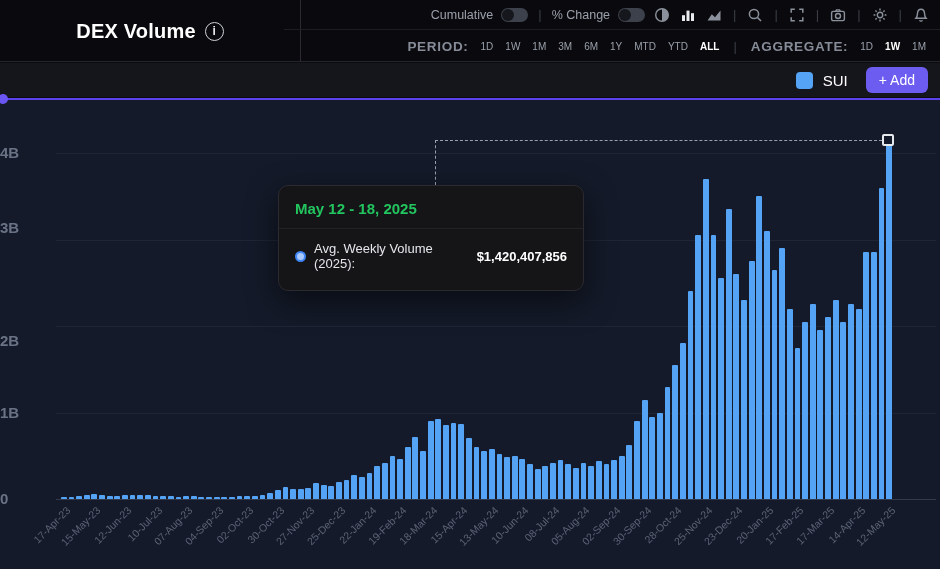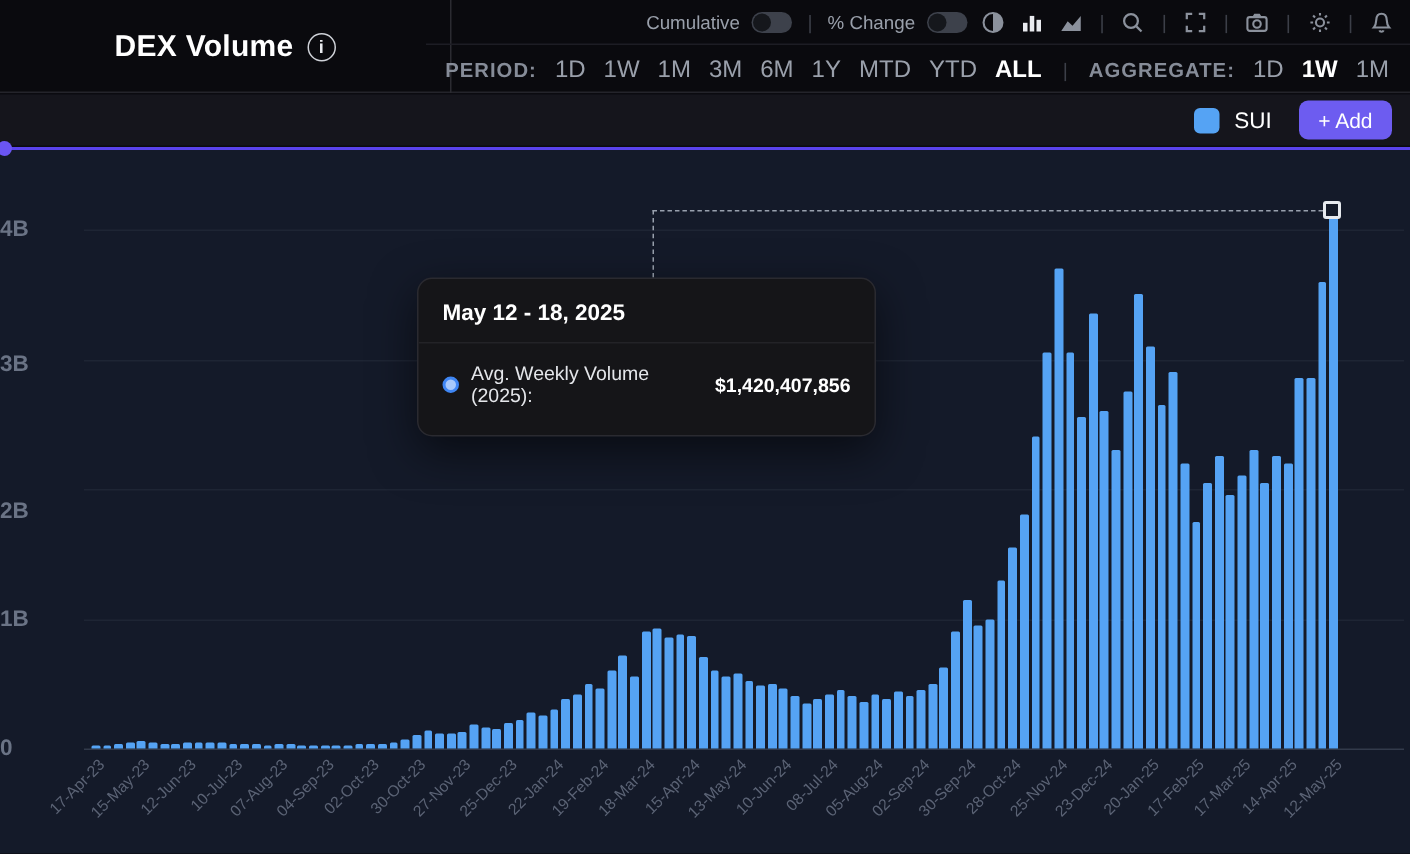--- a/index.html
+++ b/index.html
@@ -19,21 +19,21 @@
   .hrow2{position:absolute;left:284px;right:0;top:31px;height:31px;display:flex;align-items:center;
     justify-content:flex-end;gap:12px;padding-right:14px}
   .tlbl{color:#9aa0ab;font-size:12.5px}
   .toggle{width:27px;height:14px;border-radius:8px;background:#3d414b;position:relative;cursor:pointer;flex:0 0 auto}
   .toggle::after{content:"";position:absolute;left:1px;top:1px;width:12px;height:12px;border-radius:50%;background:#15171c}
   .vsep{color:#3c3f48;font-size:13px;padding:0 2px}
   .icon{width:18px;height:18px;display:flex;align-items:center;justify-content:center;cursor:pointer}
   .icon svg{display:block}
   .seclabel{color:#868c98;font-size:13.5px;font-weight:700;letter-spacing:.7px}
   .optwrap{display:flex;align-items:center;gap:12px}
-  .opt{color:#9aa0ab;font-size:16px;cursor:pointer}
+  .opt{color:#9aa0ab;font-size:10px;cursor:pointer}
   .opt.sel{color:#fff;font-weight:700}
 
   
   .legendbar{position:absolute;top:63px;left:0;width:940px;height:34px;background:#15151c;
     display:flex;align-items:center;justify-content:flex-end;gap:10px;padding-right:12px}
   .chip{width:17px;height:17px;border-radius:4px;background:var(--bar);cursor:pointer}
   .legname{color:#fff;font-size:15px;margin-right:8px}
   .addbtn{background:var(--accent);color:#fff;font-size:14px;border:none;border-radius:6px;
     padding:5px 13px;cursor:pointer;font-family:inherit}
 
@@ -52,21 +52,21 @@
 
   
   .cross-h{position:absolute;top:40px;left:435px;width:452px;border-top:1px dashed #98a0ad;z-index:2}
   .cross-v{position:absolute;top:40px;left:435px;height:45px;border-left:1px dashed #98a0ad;z-index:2}
   .marker{position:absolute;top:34px;left:882px;width:12px;height:12px;background:#141a29;
     border:2px solid #e6e9ee;border-radius:2px;z-index:2}
 
   
   .tooltip{position:absolute;left:278px;top:85px;width:306px;background:#151518;border:1px solid #2a2a30;
     border-radius:10px;box-shadow:0 10px 30px rgba(0,0,0,.55);z-index:5}
-  .ttitle{padding:14px 16px 11px;color:#ffffff;font-size:15px;font-weight:700;border-bottom:1px solid #232327}
+  .ttitle{padding:14px 16px 11px;color:#22c55e;font-size:15px;font-weight:700;border-bottom:1px solid #232327}
   .trows{padding:6px 12px 13px}
   .trow{display:flex;align-items:center;gap:8px;padding:6px 4px;font-size:13px}
   .bullet{width:11px;height:11px;border-radius:50%;border:2.5px solid #3f86f4;background:#a8c9fb;flex:0 0 auto}
   .tlabel{color:#e4e6ea;width:174px}
   .tvalue{color:#fff;font-weight:700}
 </style>
 </head>
 <body>
 
 <div class="page" style="--bar: #55a3f4; --accent: #6d5cf0; --divider: #5a43ec;">
@@ -173,21 +173,21 @@
 
   <div class="chart">
     <div style="position:absolute;inset:0">
       <div class="baseline"></div>
     <div class="ytick" style="top: 390px;">0</div>
         <div class="gridline" style="top: 312.5px;"></div>
         <div class="ytick" style="top: 303.5px;">1B</div>
         <div class="gridline" style="top: 226px;"></div>
         <div class="ytick" style="top: 232px;">2B</div>
         <div class="gridline" style="top: 139.5px;"></div>
-        <div class="ytick" style="top: 134px;">3B</div>
+        <div class="ytick" style="top: 119px;">3B</div>
         <div class="gridline" style="top: 53px;"></div>
         <div class="ytick" style="top: 44px;">4B</div>
         <div class="bar" style="left: 60.9211px; top: 397.27px; height: 1.73px;"></div>
         <div class="bar" style="left: 68.5633px; top: 397.097px; height: 1.903px;"></div>
         <div class="bar" style="left: 76.2055px; top: 396.232px; height: 2.768px;"></div>
         <div class="bar" style="left: 83.8477px; top: 394.848px; height: 4.152px;"></div>
         <div class="bar" style="left: 91.4899px; top: 393.81px; height: 5.19px;"></div>
         <div class="bar" style="left: 99.1321px; top: 395.367px; height: 3.633px;"></div>
         <div class="bar" style="left: 106.774px; top: 396.146px; height: 2.8545px;"></div>
         <div class="bar" style="left: 114.417px; top: 395.54px; height: 3.46px;"></div>

